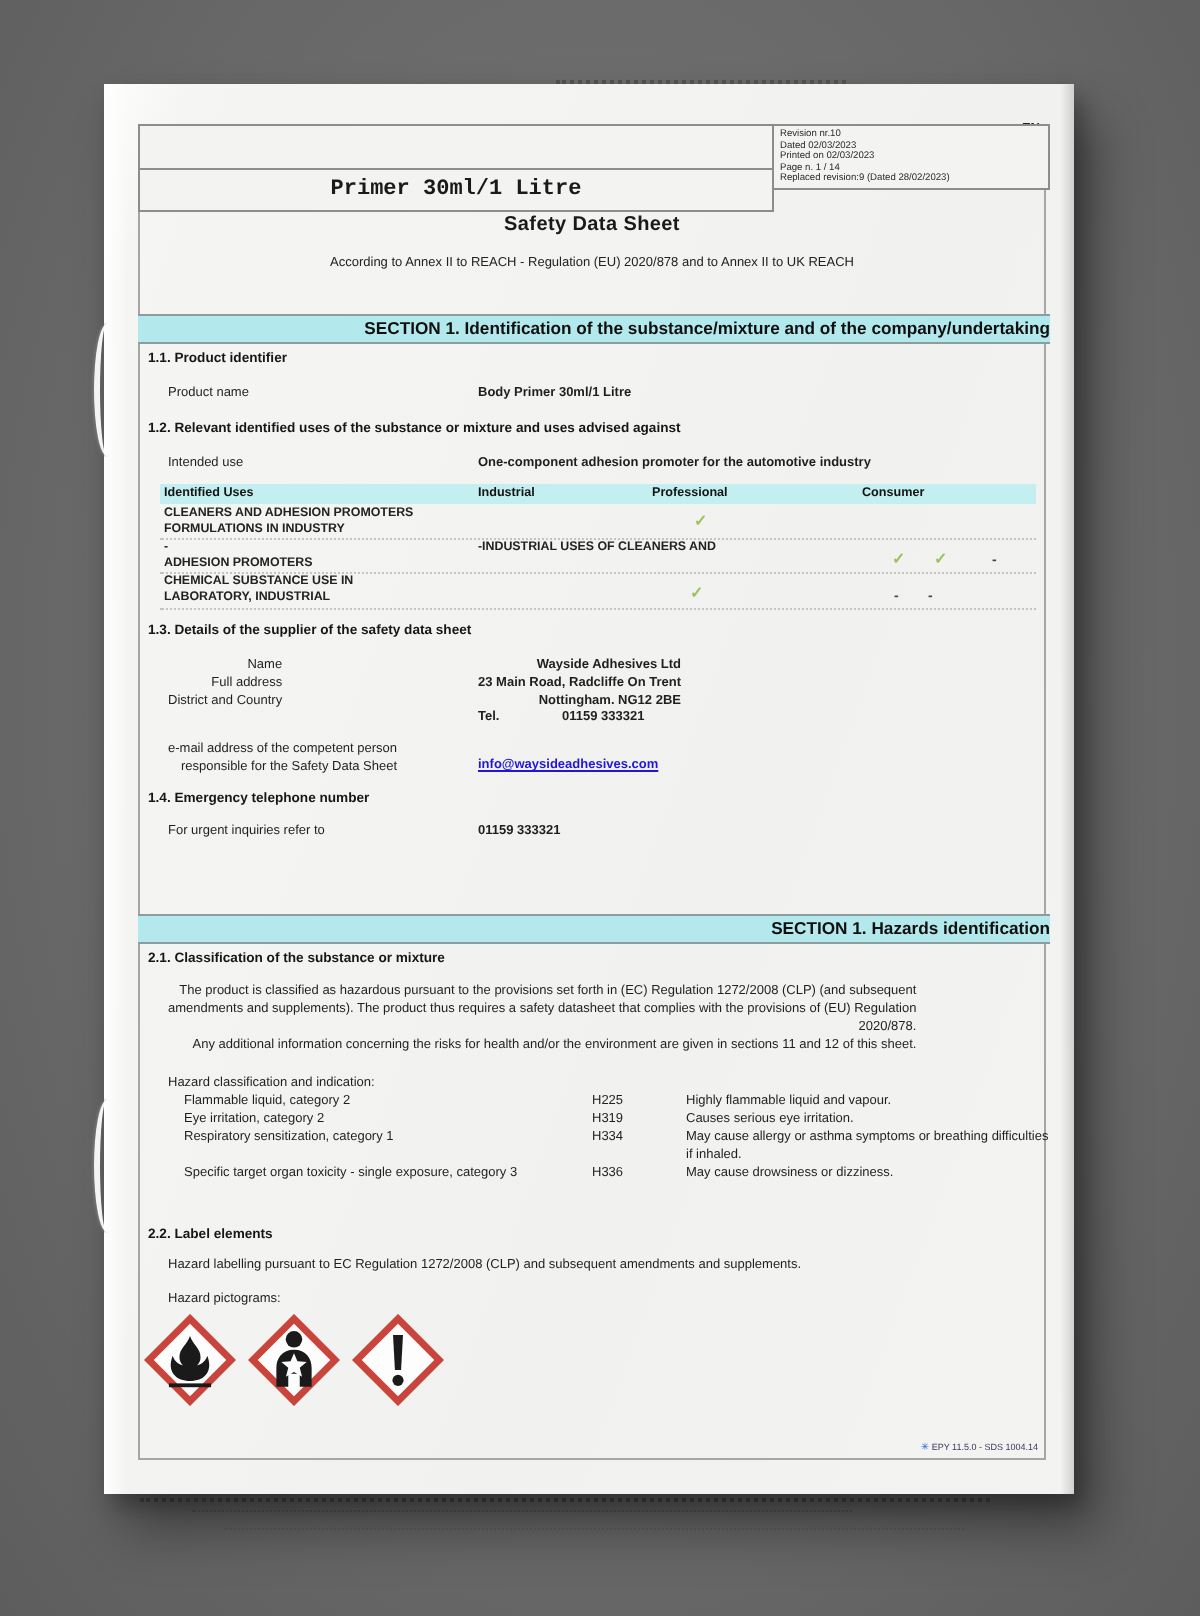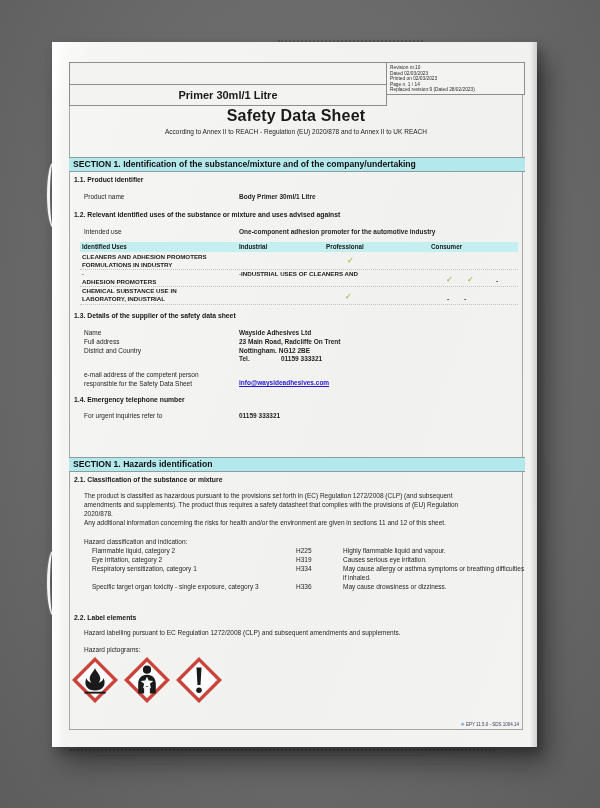--- a/index.html
+++ b/index.html
@@ -32,29 +32,29 @@
   .spine-mark { position:absolute; width:13px; height:66px; border-radius:50%;
     border-left:3px solid rgba(252,252,252,.95); box-shadow:-1px 0 1px rgba(130,130,130,.55); left:-5px; }
   .sm1 { top:120px; } .sm2 { top:508px; }
 
   .frame {
     position:absolute; left:17px; top:20px; width:454px; height:668px;
     border:1px solid #a6a6a6; font-size:6.5px; color:#1f1f1f;
   }
   .abs { position:absolute; }
   .b { font-weight:bold; }
-  .nw { white-space:nowrap; }
+  .nw { white-space:nowrap;text-align:right; }
 
   .en { position:absolute; top:-2px; right:2px; font-size:6.5px; font-weight:bold; color:#222; }
   .boxA { position:absolute; left:-1px; top:-1px; width:318px; height:23px; border:1px solid #8d8d8d; background:#f3f3f1; }
   .boxB { position:absolute; left:-1px; top:21px; width:318px; height:22px; border:1px solid #8d8d8d;
-          display:flex; align-items:center; justify-content:center; font-size:11px; font-weight:bold; color:#1a1a1a; background:#f3f3f1;}
+          display:flex; align-items:center; justify-content:center; font-size:11px; font-weight:bold; color:#1a1a1a; background:#f3f3f1;font-family:Liberation Mono, monospace;}
   .boxC { position:absolute; left:316px; top:-1px; width:139px; height:33px; border:1px solid #8d8d8d;
           padding:2px 3px; font-size:4.8px; line-height:5.6px; color:#2a2a2a; background:#f3f3f1;}
-  .doc-title { position:absolute; left:0; top:44px; width:100%; text-align:center; font-size:16px; font-weight:bold; color:#1a1a1a; letter-spacing:.2px; }
+  .doc-title { position:absolute; left:0; top:44px; width:100%; text-align:center; font-size:10px; font-weight:bold; color:#1a1a1a; letter-spacing:.2px; }
   .doc-subtitle { position:absolute; left:0; top:65px; width:100%; text-align:center; font-size:6.5px; color:#222; }
 
   .secbar { position:absolute; left:-1px; width:456px; height:15px; background:#b3e9ec;
             border-top:1px solid #8b9d9f; border-bottom:1px solid #8b9d9f;
             font-size:8.6px; font-weight:bold; color:#101010; line-height:13px; padding-left:4px; }
   .sb1 { top:94px; } .sb2 { top:394px; }
 
   .h2 { font-weight:bold; font-size:6.8px; color:#161616; }
 
   .lbl-col { left:14px; } .val-col { left:169px; font-weight:bold; }

